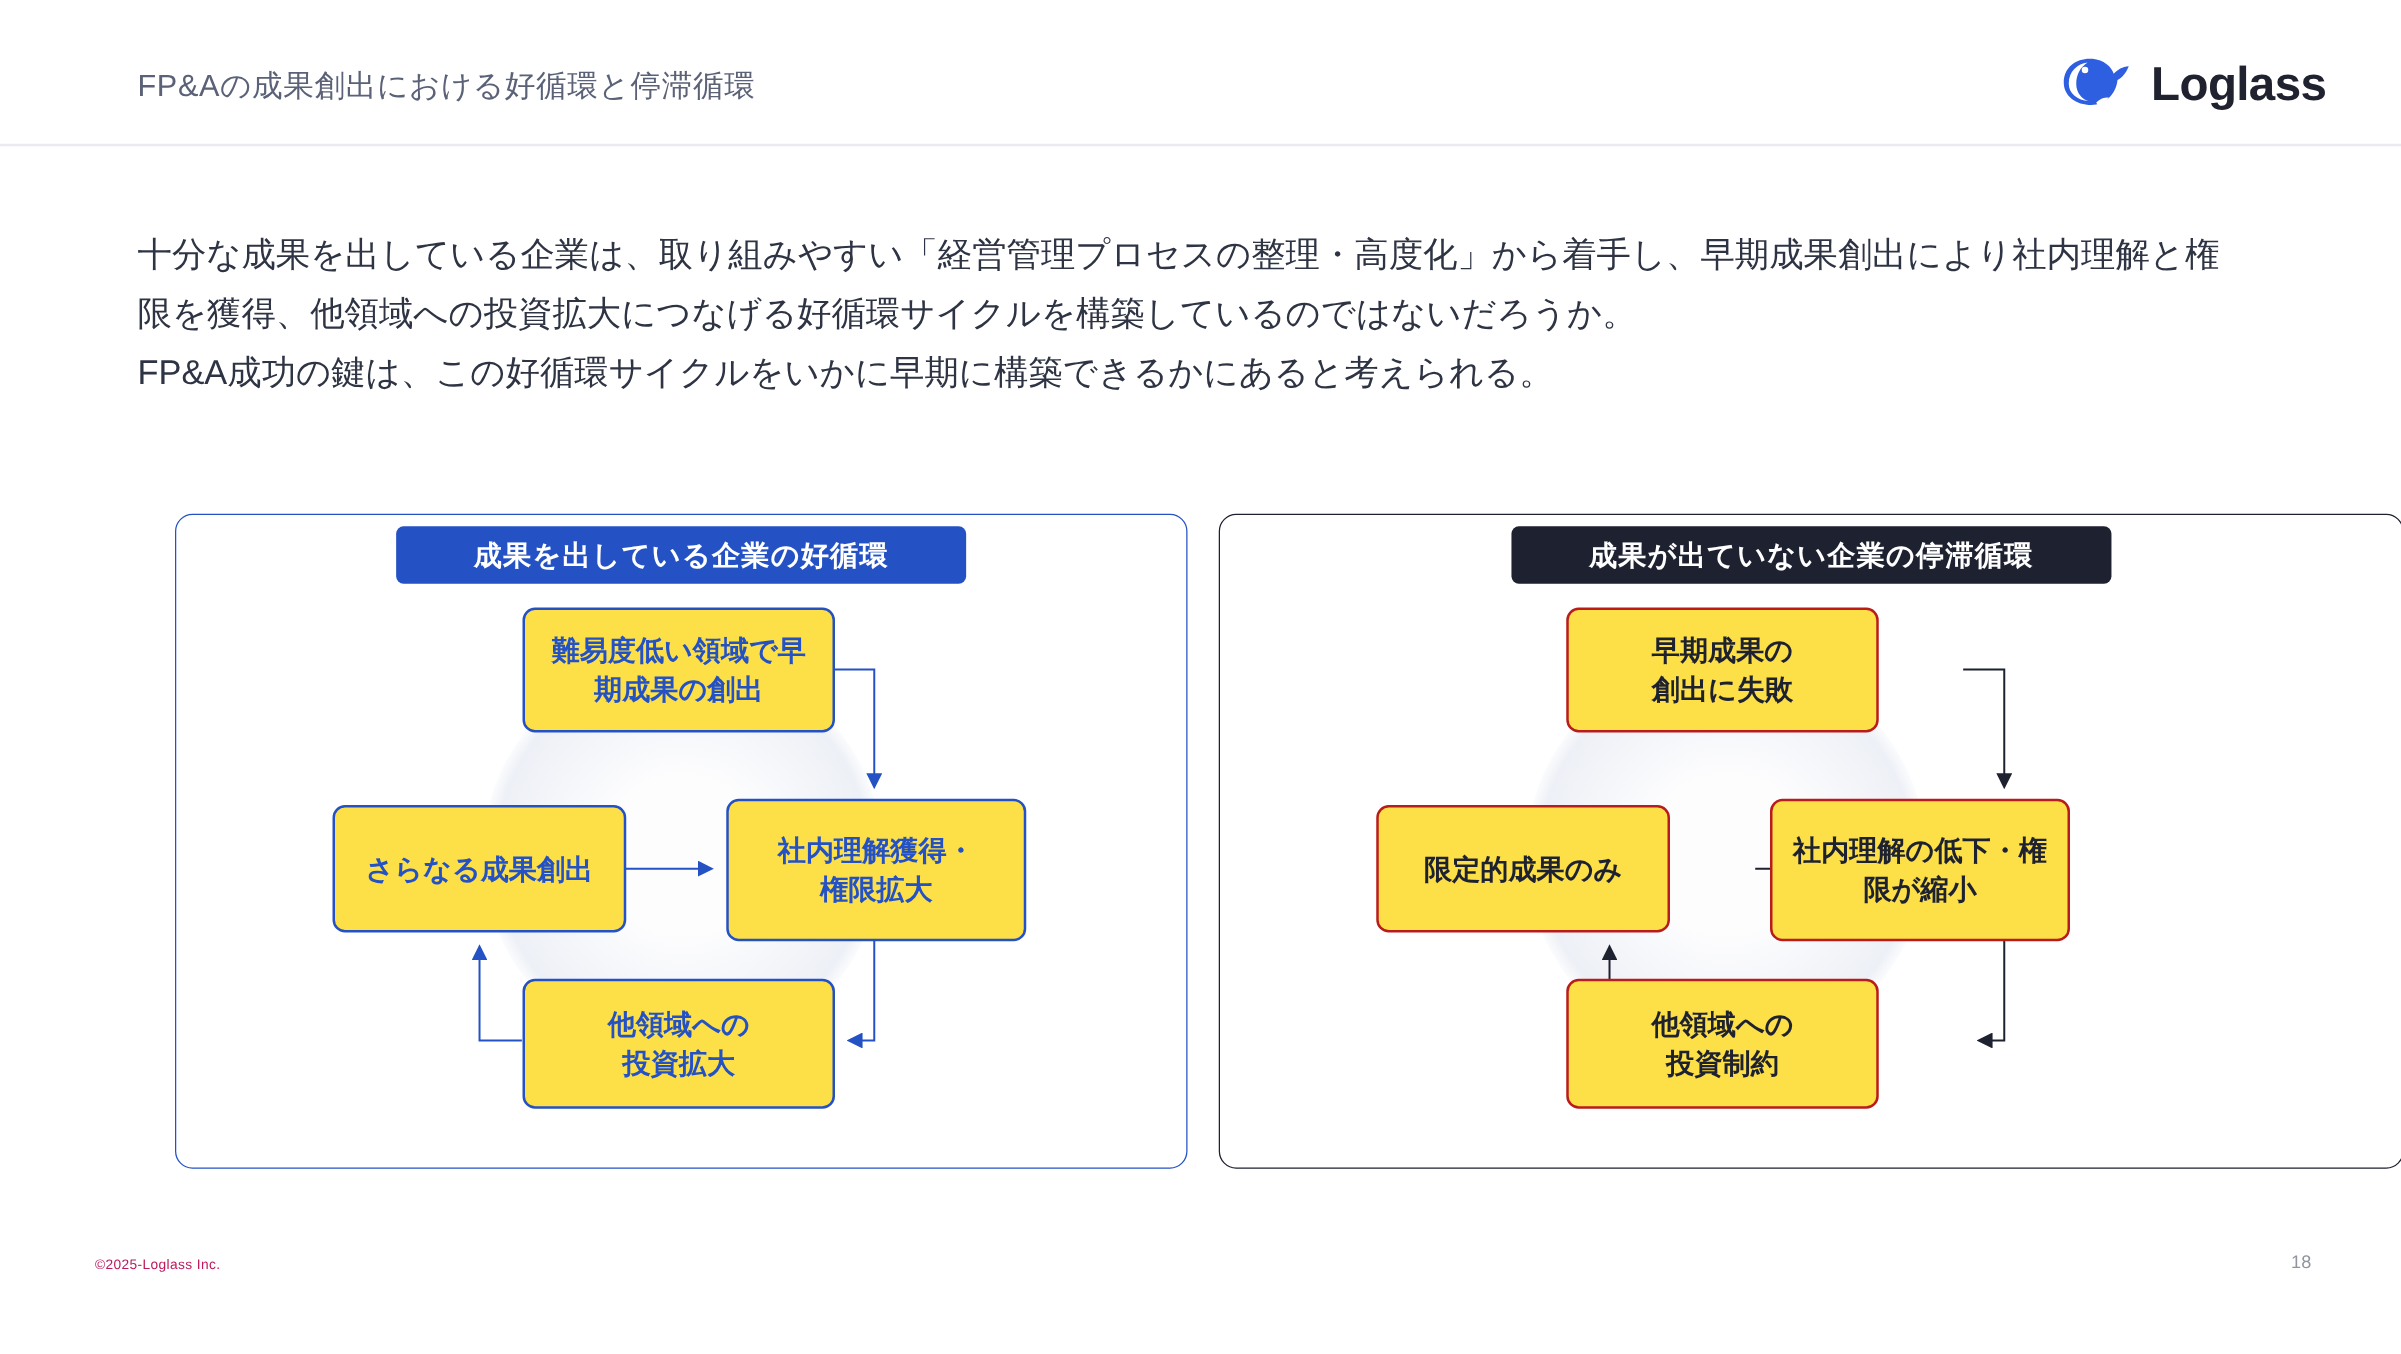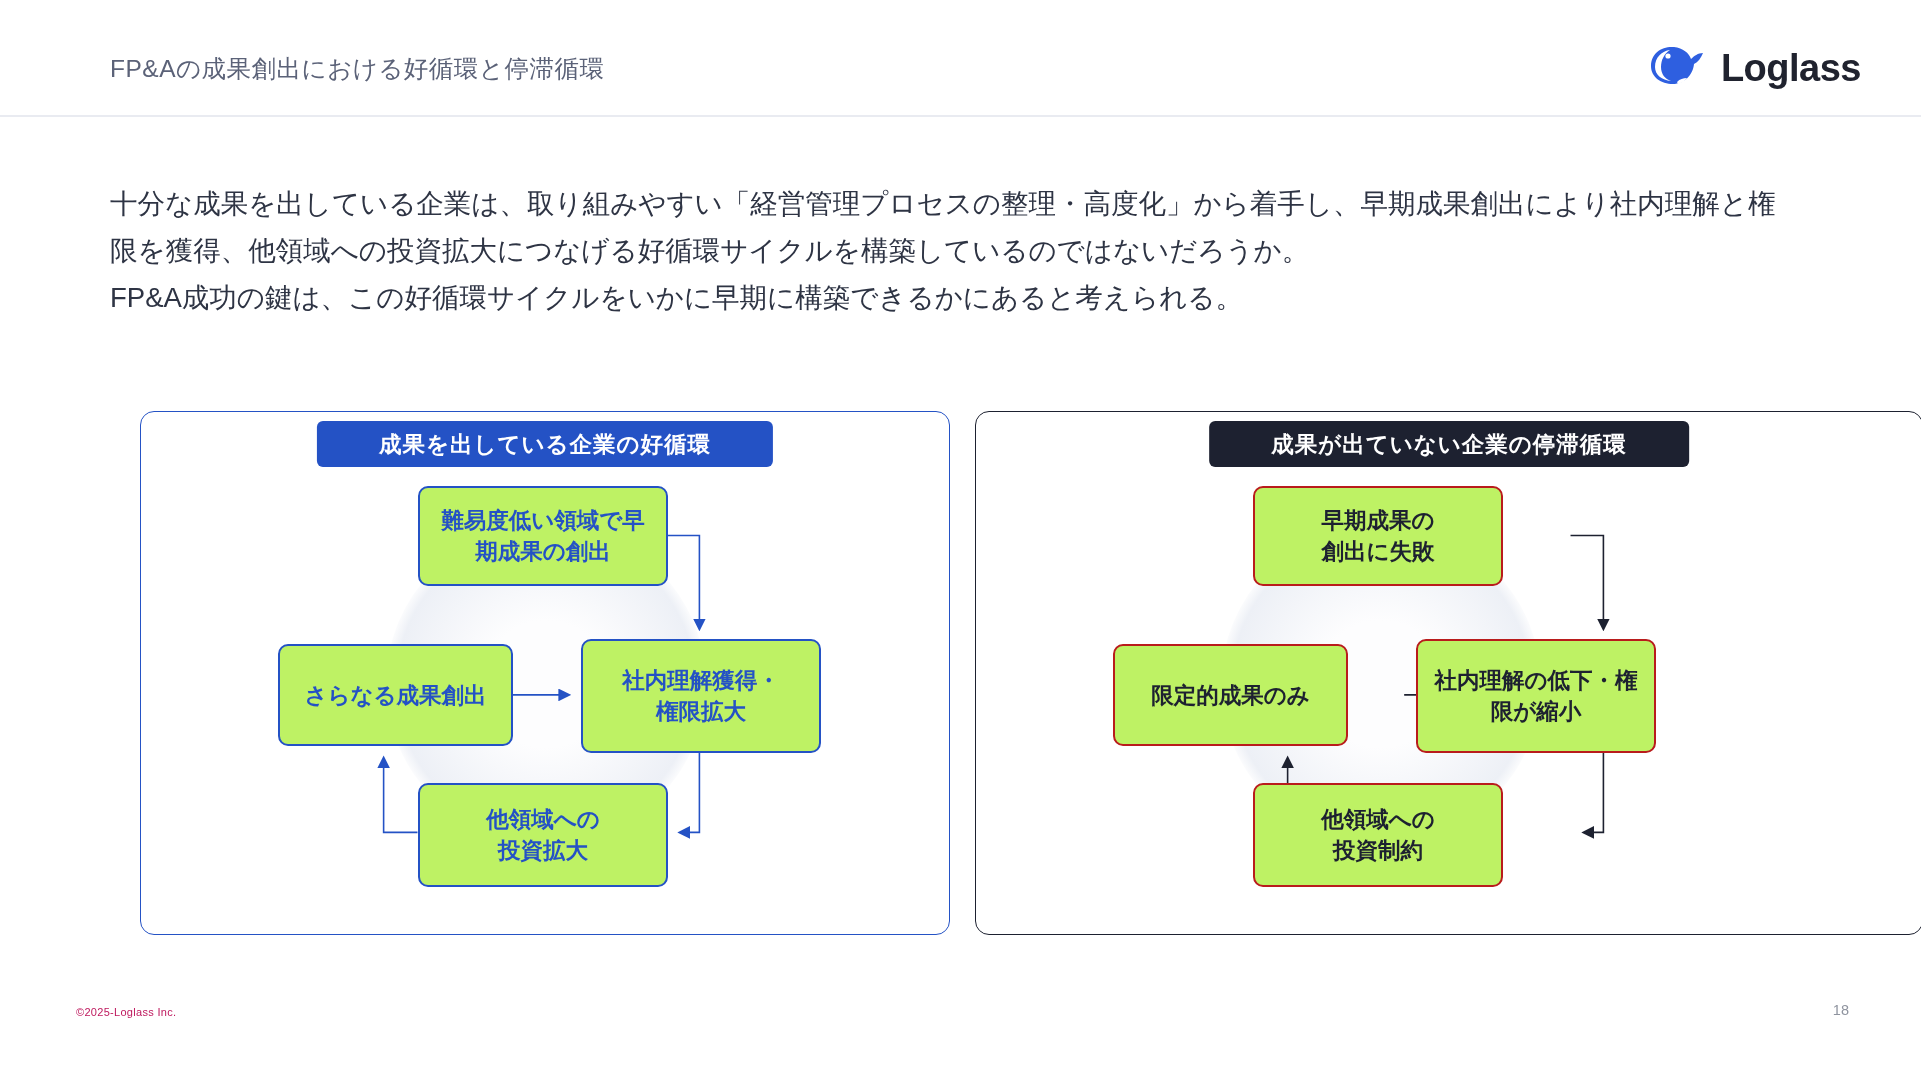--- a/index.html
+++ b/index.html
@@ -32,28 +32,28 @@
   }
   .good .chip { background:#2452c5; }
   .stagnant .chip { background:#1d2130; }
 
   .glow {
     position:absolute; left:245px; top:112px; width:320px; height:320px; border-radius:50%;
     background:radial-gradient(circle, #fdfdfe 28%, #edf0f6 66%, rgba(255,255,255,0) 72%);
   }
 
   .node {
-    position:absolute; background:#bef264; border-radius:10px;
+    position:absolute; background:#fde047; border-radius:10px;
     display:flex; flex-direction:column; align-items:center; justify-content:center;
     text-align:center; font-size:22.5px; font-weight:bold; line-height:31px; white-space:nowrap;
   }
   .good .node { border:2px solid #2452c5; color:#2452c5; }
   .stagnant .node { border:2px solid #b91c1c; color:#1d2130; }
   .node-top    { left:277px; top:74px;  width:250px; height:100px; }
-  .node-left   { left:125px; top:232px; width:235px; height:102px;margin-left:12px; }
+  .node-left   { left:125px; top:232px; width:235px; height:102px; }
   .node-right  { left:440px; top:227px; width:240px; height:114px; }
   .node-bottom { left:277px; top:371px; width:250px; height:104px; }
 
   .arrows { position:absolute; left:0; top:0; width:100%; height:100%; pointer-events:none; }
   .arrows path.link { fill:none; stroke-width:1.6px; }
   .good .arrows path.link { stroke:#2452c5; }
   .stagnant .arrows path.link { stroke:#1d2130; }
 
   .copyright { position:absolute; left:76px; top:1006px; font-size:11px; color:#be185d; letter-spacing:0.3px; }
   .page-num  { position:absolute; right:72px; top:1002px; font-size:14.5px; color:#8f949f; }

